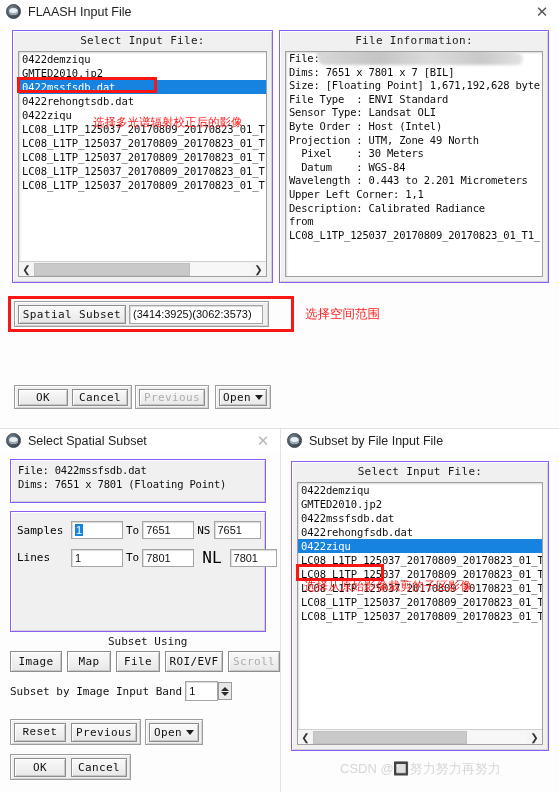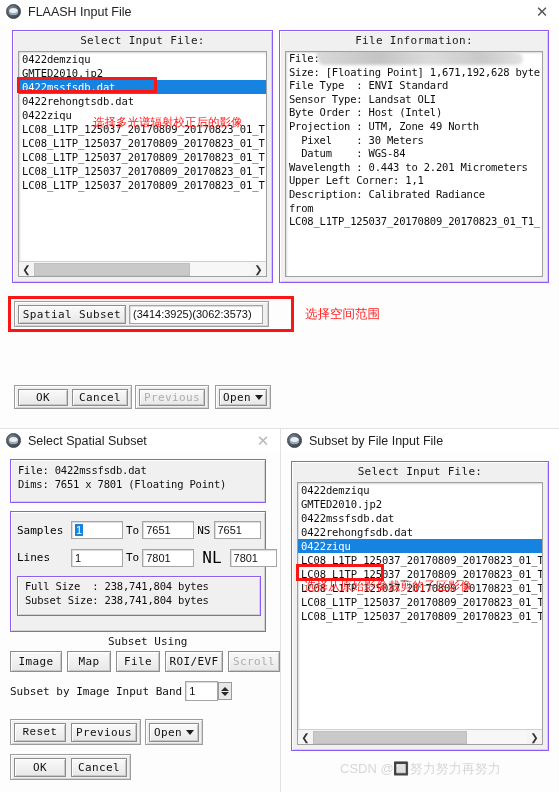--- a/index.html
+++ b/index.html
@@ -189,20 +189,21 @@
       </div>
 
       <div class="redbox" style="left:4px;top:46px;width:140px;height:16px;"></div>
       <div class="zh" style="left:80px;top:84px;font-size:11.5px;">选择多光谱辐射校正后的影像</div>
     </div>
 
     <div class="frame" style="position:absolute;left:279px;top:30px;width:270px;height:253px;">
       <div class="panel-label">File Information:</div>
       <div class="infobox" style="position:absolute;left:5px;top:20px;right:5px;bottom:5px;">
         <div class="inforow">File:</div>
+        <div class="inforow">Dims: 7651 x 7801 x 7 [BIL]</div>
         <div class="inforow">Size: [Floating Point] 1,671,192,628 byte</div>
         <div class="inforow">File Type  : ENVI Standard</div>
         <div class="inforow">Sensor Type: Landsat OLI</div>
         <div class="inforow">Byte Order : Host (Intel)</div>
         <div class="inforow">Projection : UTM, Zone 49 North</div>
         <div class="inforow">  Pixel    : 30 Meters</div>
         <div class="inforow">  Datum    : WGS-84</div>
         <div class="inforow">Wavelength : 0.443 to 2.201 Micrometers</div>
         <div class="inforow">Upper Left Corner: 1,1</div>
         <div class="inforow">Description: Calibrated Radiance</div>
@@ -264,24 +265,20 @@
 
       <div style="position:absolute;left:6px;top:36px;display:flex;align-items:center;">
         <span class="mono" style="font-size:11px;width:54px;">Lines</span>
         <span class="field" style="width:52px;height:18px;">1</span>
         <span class="mono" style="font-size:11px;margin:0 3px;">To</span>
         <span class="field" style="width:52px;height:18px;">7801</span>
         <span class="mono" style="font-size:16px;margin:0 8px;">NL</span>
         <span class="field" style="width:47px;height:18px;">7801</span>
       </div>
 
-      <div class="frame" style="position:absolute;left:6px;top:64px;width:244px;height:40px;padding:3px 4px;">
-        <div class="inforow">Full Size  : 238,741,804 bytes</div>
-        <div class="inforow">Subset Size: 238,741,804 bytes</div>
-      </div>
     </div>
 
     <div class="mono" style="position:absolute;left:108px;top:206px;font-size:11px;color:#111;">Subset Using</div>
 
     <div style="position:absolute;left:10px;top:222px;display:flex;align-items:center;">
       <span class="btn" style="width:52px;height:21px;">Image</span>
       <span class="btn" style="width:44px;height:21px;margin-left:5px;">Map</span>
       <span class="btn" style="width:44px;height:21px;margin-left:5px;">File</span>
       <span class="btn" style="width:58px;height:21px;margin-left:5px;">ROI/EVF</span>
       <span class="btn disabled" style="width:52px;height:21px;margin-left:5px;">Scroll</span>

